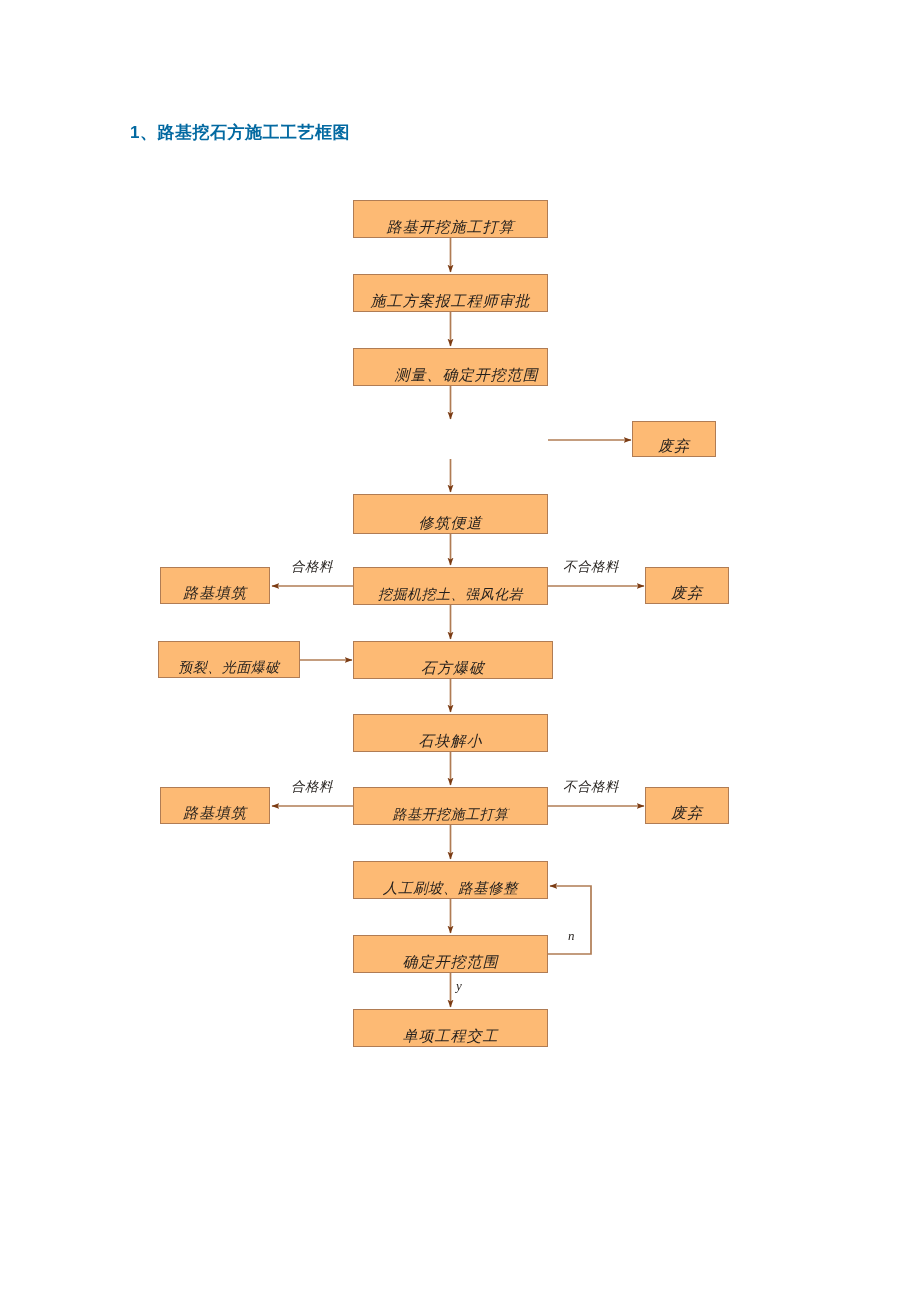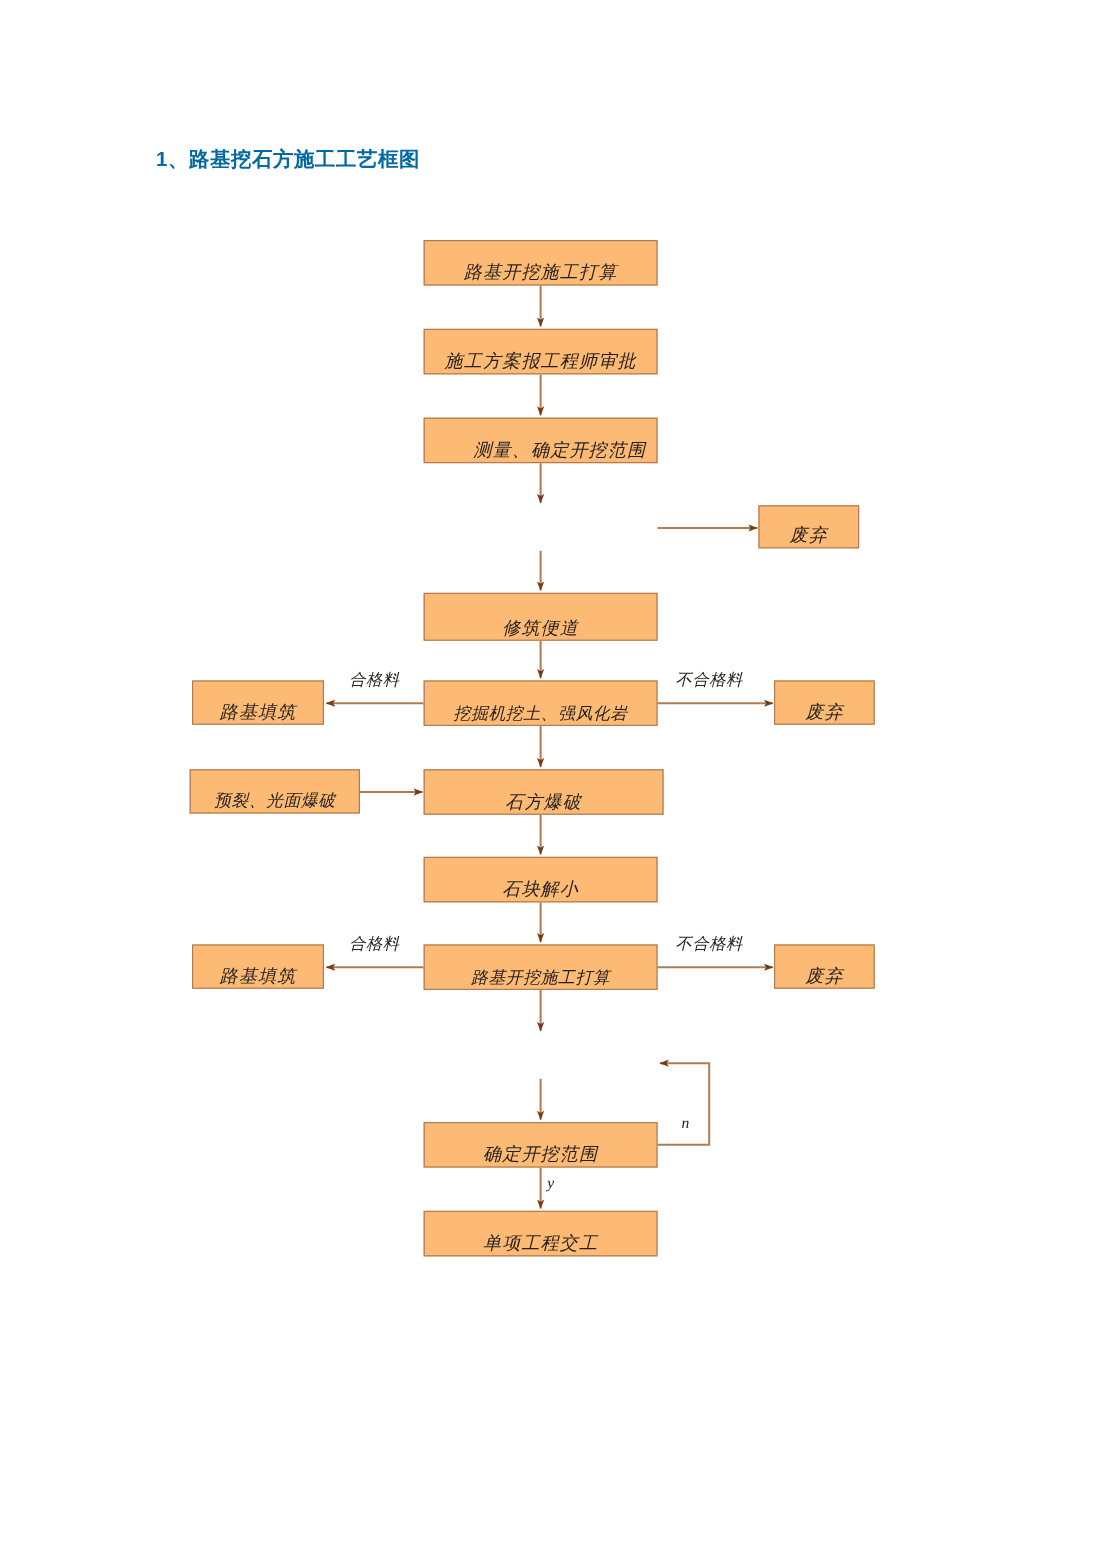--- a/index.html
+++ b/index.html
@@ -178,20 +178,23 @@
     </div>
 
     <div class="node" style="left:160px; top:787px; width:110px; height:37px;">
       <span>路基填筑</span>
     </div>
 
     <div class="node" style="left:645px; top:787px; width:84px; height:37px;">
       <span>废弃</span>
     </div>
 
+    <div class="node" style="left:353px; top:861px; width:195px; height:38px; font-size:14.5px; letter-spacing:0.5px;">
+      <span>人工刷坡、路基修整</span>
+    </div>
 
     <div class="node" style="left:353px; top:935px; width:195px; height:38px;">
       <span>确定开挖范围</span>
     </div>
 
     <div class="node" style="left:353px; top:1009px; width:195px; height:38px;">
       <span>单项工程交工</span>
     </div>
 
     <div class="edge-label" style="left:291px; top:558px;">合格料</div>

